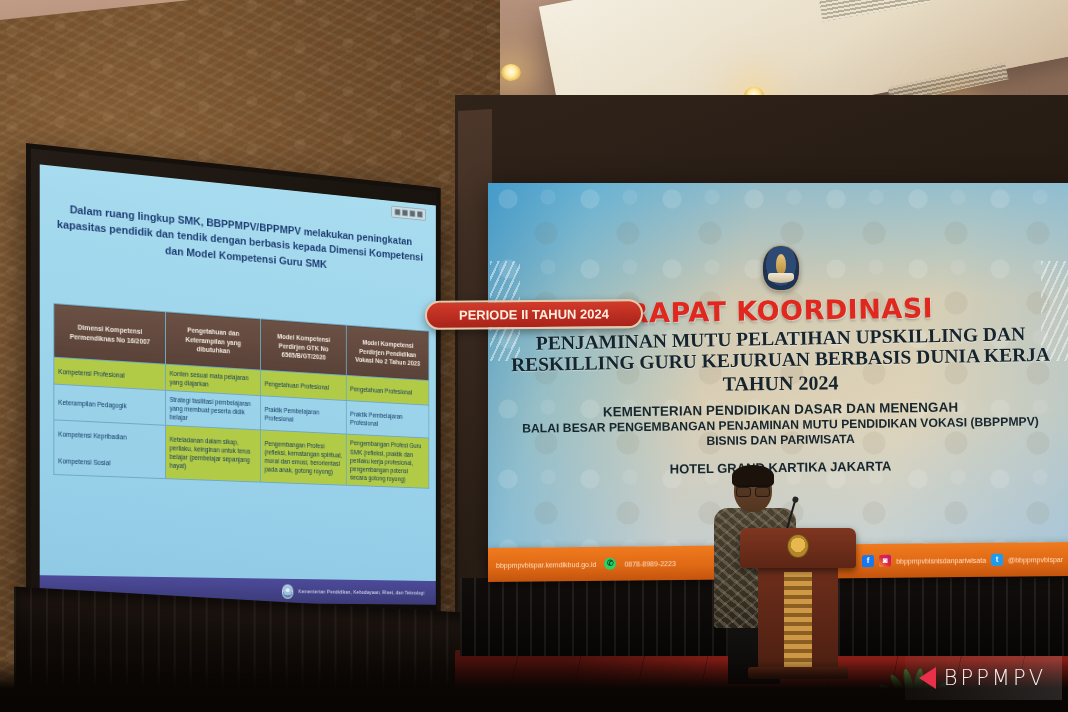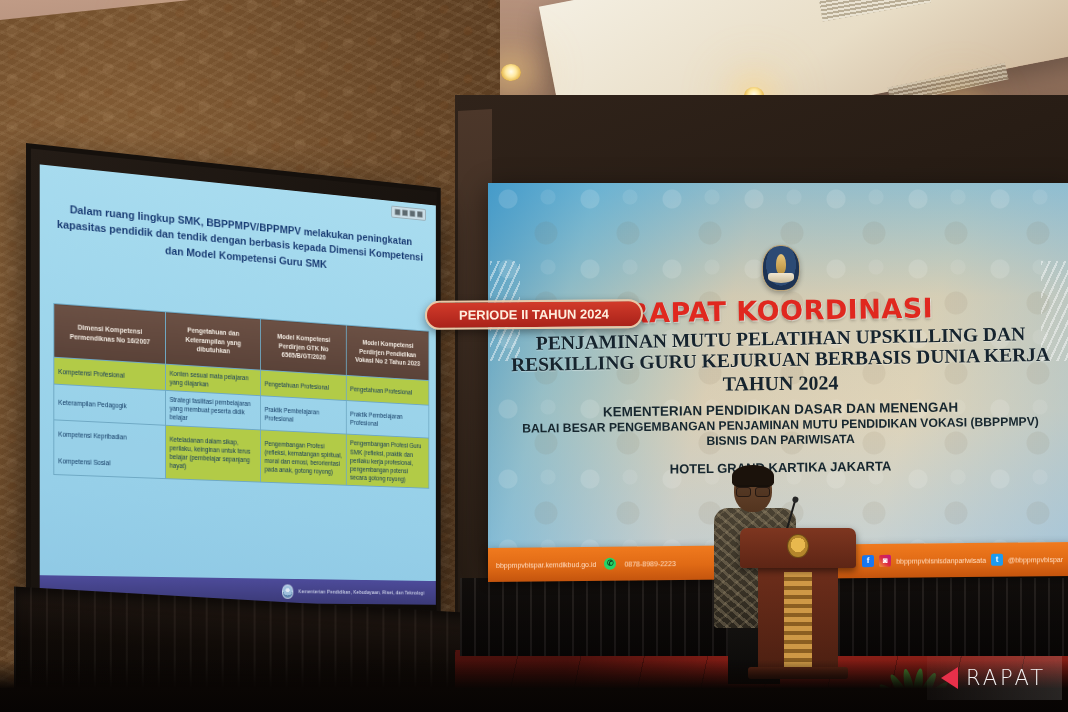--- a/index.html
+++ b/index.html
@@ -540,16 +540,16 @@
     <div class="leaf" style="transform:rotate(8deg);"></div>
     <div class="leaf" style="transform:rotate(28deg);"></div>
     <div class="leaf" style="transform:rotate(48deg);"></div>
     <div class="leaf" style="transform:rotate(66deg);"></div>
   </div>
 
   <div class="floor-bottom"></div>
 
   <div class="watermark">
     <div class="wm-tri"></div>
-    <div class="wm-text">RAPAT</div>
+    <div class="wm-text">BPPMPV</div>
   </div>
 
 </div>
 
 </body></html>

